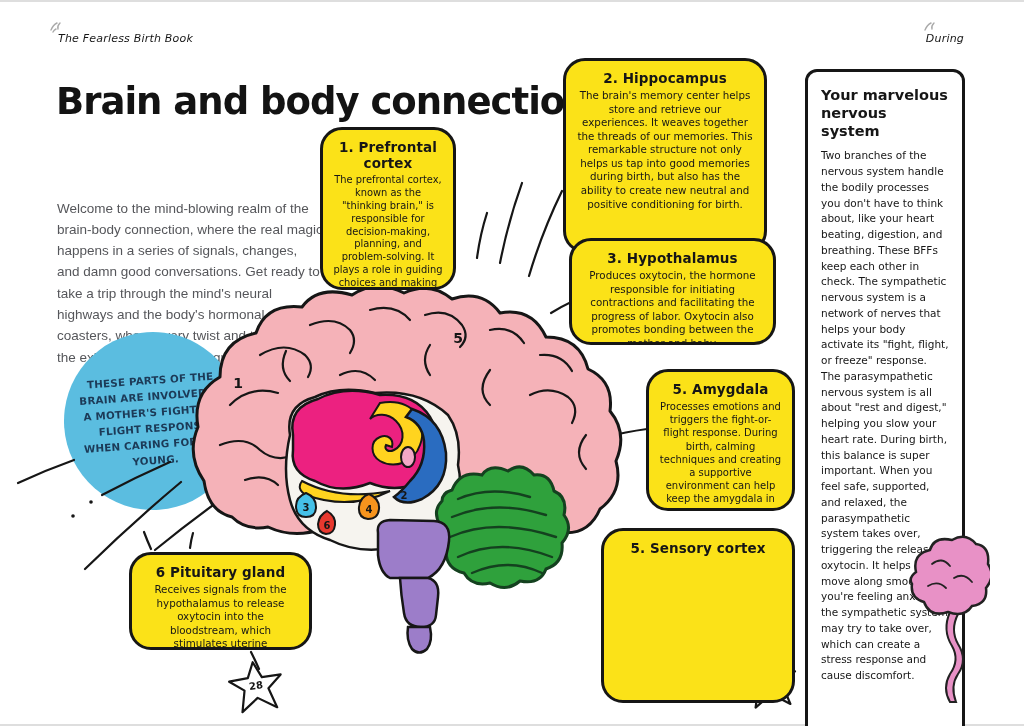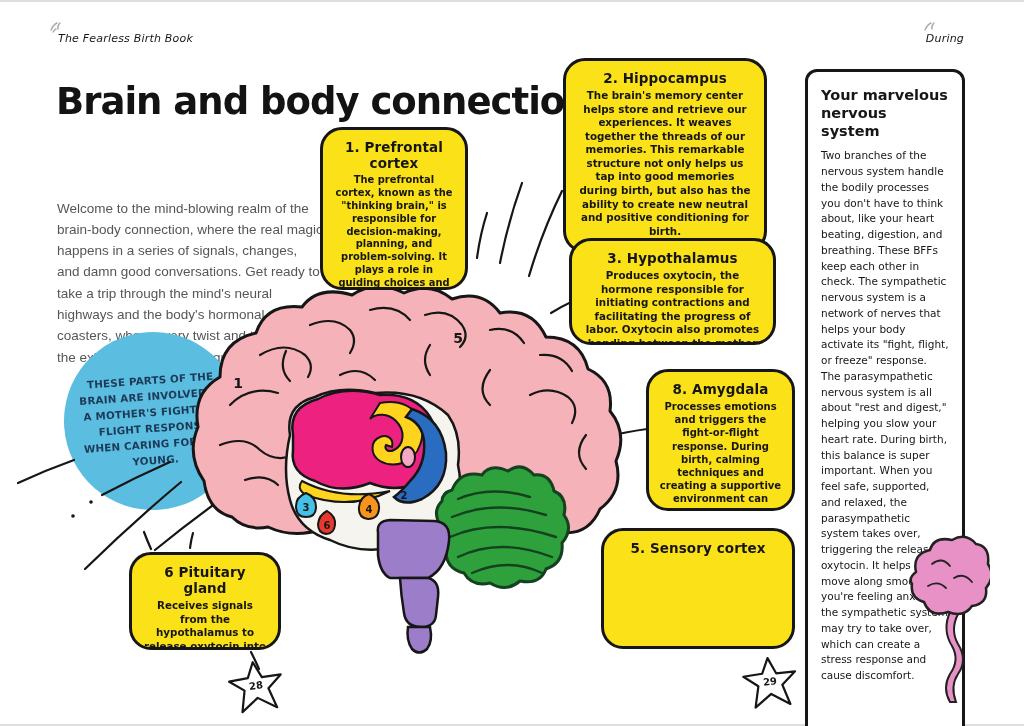--- a/index.html
+++ b/index.html
@@ -26,29 +26,29 @@
   #circle-callout{position:absolute;left:64px;top:332px;width:178px;height:178px;border-radius:50%;
                   background:var(--circle-blue,#5bbde0);display:flex;align-items:center;justify-content:center;
                   transform:rotate(-4deg);}
   #circle-callout span{display:block;width:150px;text-align:center;font-size:10.3px;font-weight:bold;
                   line-height:1.55;color:#1c3a57;letter-spacing:.2px;}
 
   
   .callout{position:absolute;background:var(--box-yellow,#fbe218);border:3px solid #161616;
            border-radius:22px;padding:7px 10px;box-sizing:border-box;text-align:center;overflow:hidden;z-index:3;}
   .callout h3{margin:2px 0 3px 0;font-size:13.5px;letter-spacing:.1px;}
-  .callout p{margin:0;font-size:10.3px;line-height:1.32;font-weight:700;}
-  #callout-1{left:320px;top:127px;width:148px;height:163px;}
+  .callout p{margin:0;font-size:10.3px;line-height:1.32;font-weight:400;}
+  #callout-1{left:320px;top:127px;width:136px;height:163px;}
   #callout-1 p{font-size:9.9px;line-height:1.3;}
   #callout-2{left:563px;top:58px;width:204px;height:195px;}
   #callout-3{left:569px;top:238px;width:207px;height:107px;}
   #callout-4{left:646px;top:369px;width:149px;height:142px;}
   #callout-4 p{font-size:10px;}
-  #callout-5{left:601px;top:528px;width:194px;height:121px;}
-  #callout-6{left:129px;top:552px;width:152px;height:98px;}
+  #callout-5{left:601px;top:528px;width:194px;height:175px;}
+  #callout-6{left:129px;top:552px;width:183px;height:98px;}
 
   
   #sidebar{position:absolute;left:805px;top:69px;width:160px;height:700px;background:#fff;
            border:3px solid #161616;border-radius:12px;box-sizing:border-box;padding:14px 13px;
            overflow:hidden;z-index:2;}
   #sidebar h2{margin:0 0 8px 0;font-size:14.5px;line-height:1.25;}
   #sidebar p{margin:0;font-size:10.5px;line-height:1.5;font-weight:500;}
 
   
   #lines-layer{position:absolute;left:0;top:0;z-index:1;pointer-events:none;}
@@ -169,21 +169,21 @@
   </div>
   <div id="callout-2" class="callout">
     <h3>2. Hippocampus</h3>
     <p>The brain's memory center helps store and retrieve our experiences. It weaves together the threads of our memories. This remarkable structure not only helps us tap into good memories during birth, but also has the ability to create new neutral and positive conditioning for birth.</p>
   </div>
   <div id="callout-3" class="callout">
     <h3>3. Hypothalamus</h3>
     <p>Produces oxytocin, the hormone responsible for initiating contractions and facilitating the progress of labor. Oxytocin also promotes bonding between the mother and baby.</p>
   </div>
   <div id="callout-4" class="callout">
-    <h3>8. Amygdala</h3>
+    <h3>5. Amygdala</h3>
     <p>Processes emotions and triggers the fight-or-flight response. During birth, calming techniques and creating a supportive environment can help keep the amygdala in check.</p>
   </div>
   <div id="callout-5" class="callout">
     <h3>5. Sensory cortex</h3>
   </div>
   <div id="callout-6" class="callout">
     <h3>6 Pituitary gland</h3>
     <p>Receives signals from the hypothalamus to release oxytocin into the bloodstream, which stimulates uterine contractions during labor.</p>
   </div>
 

